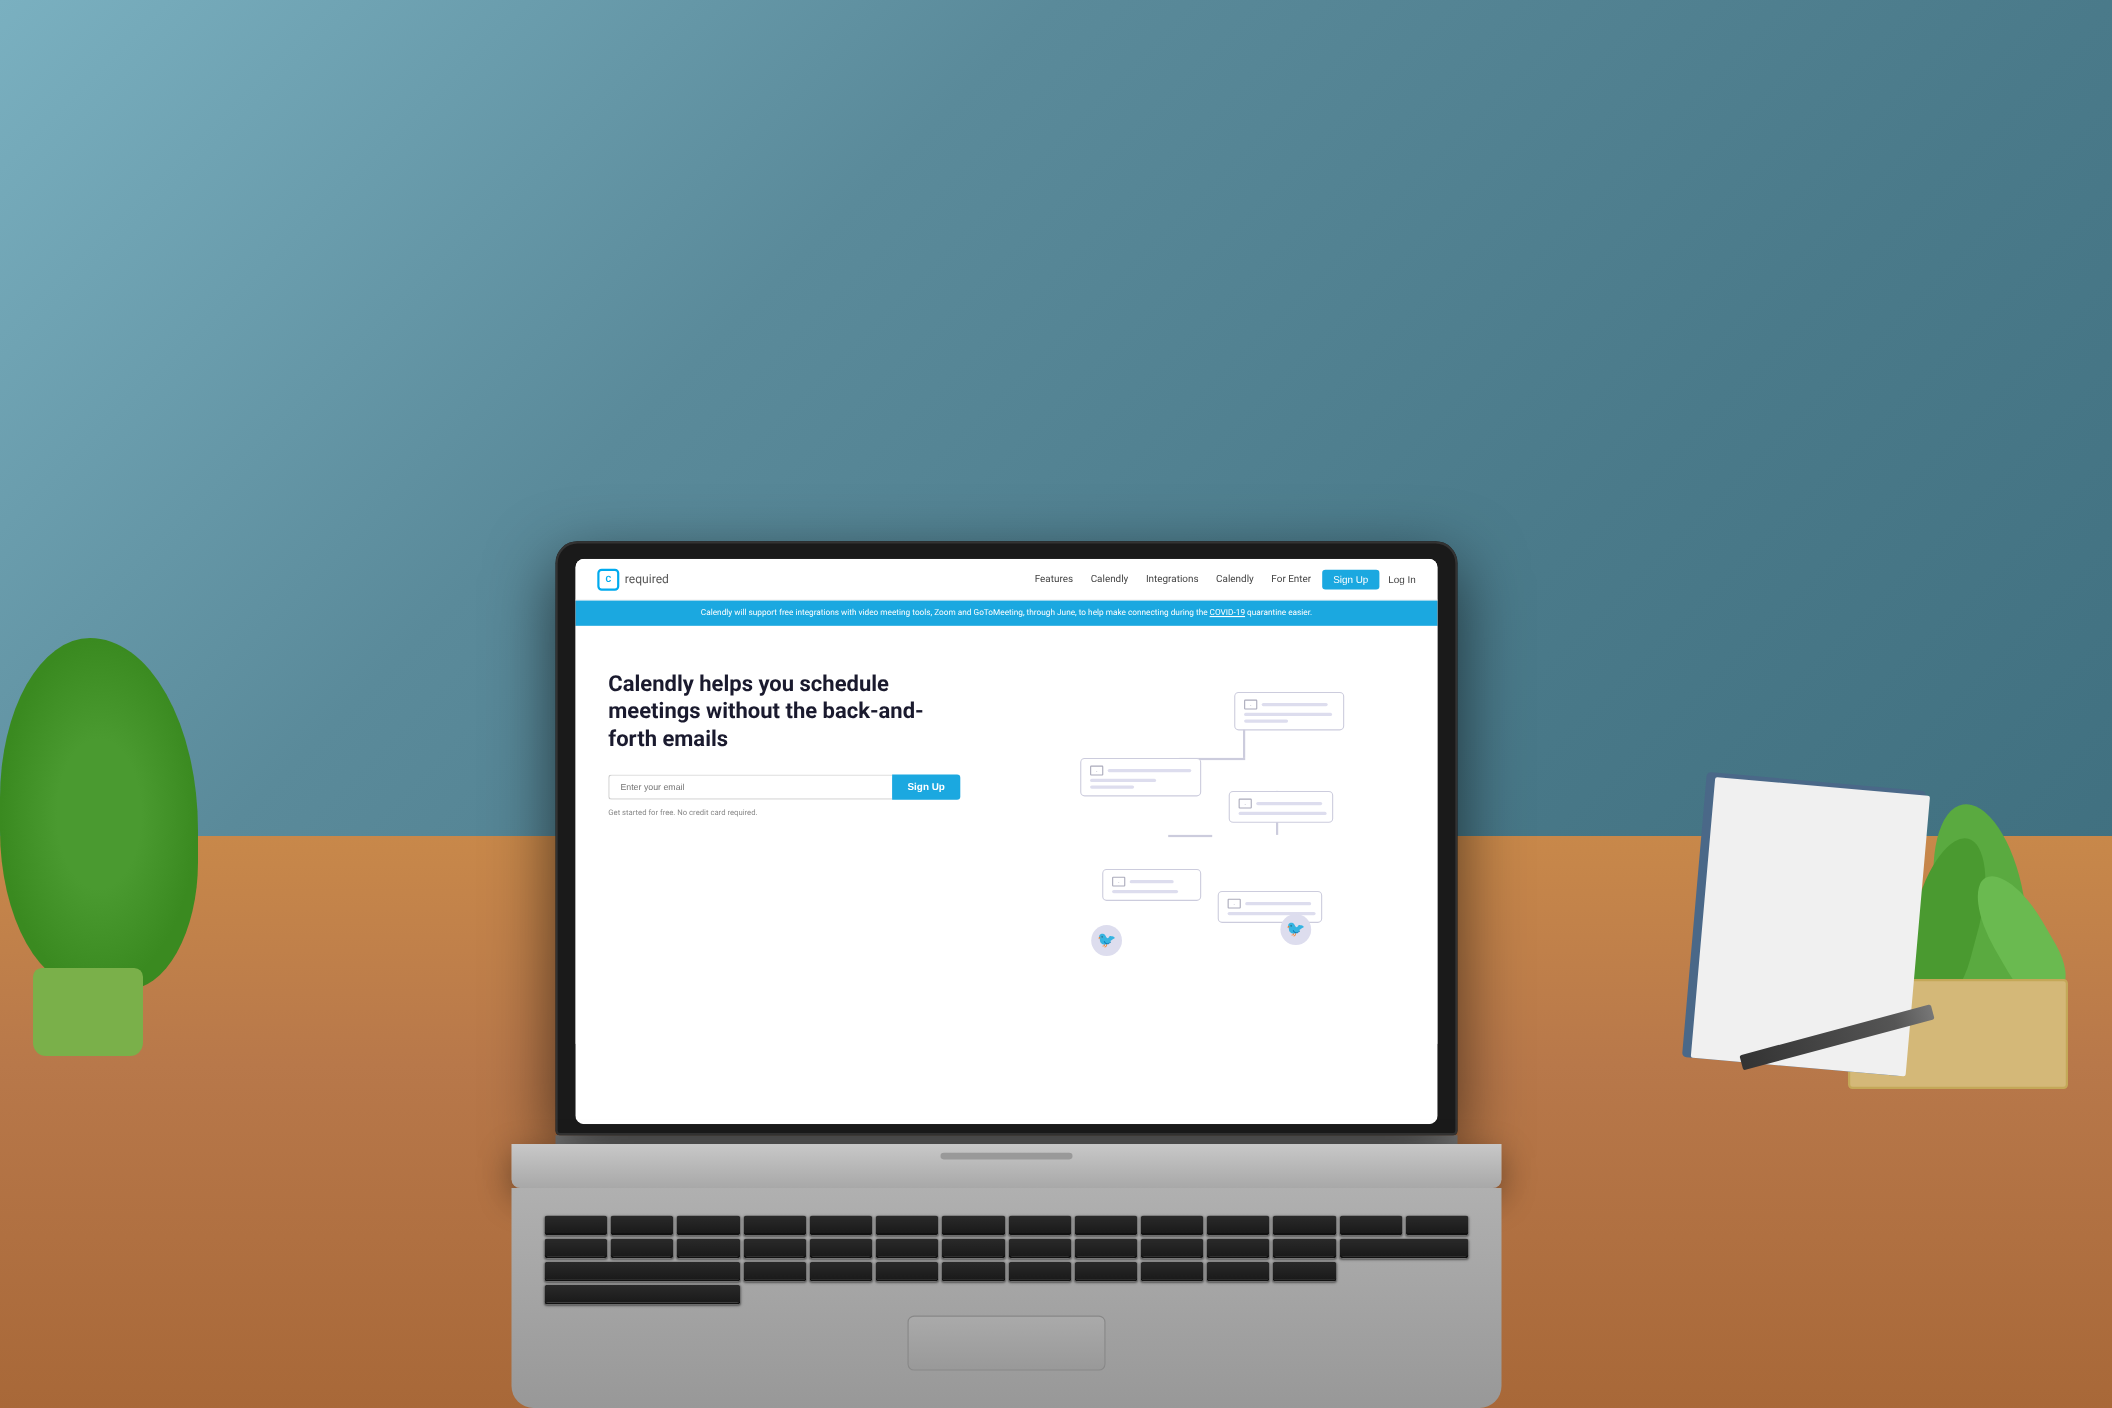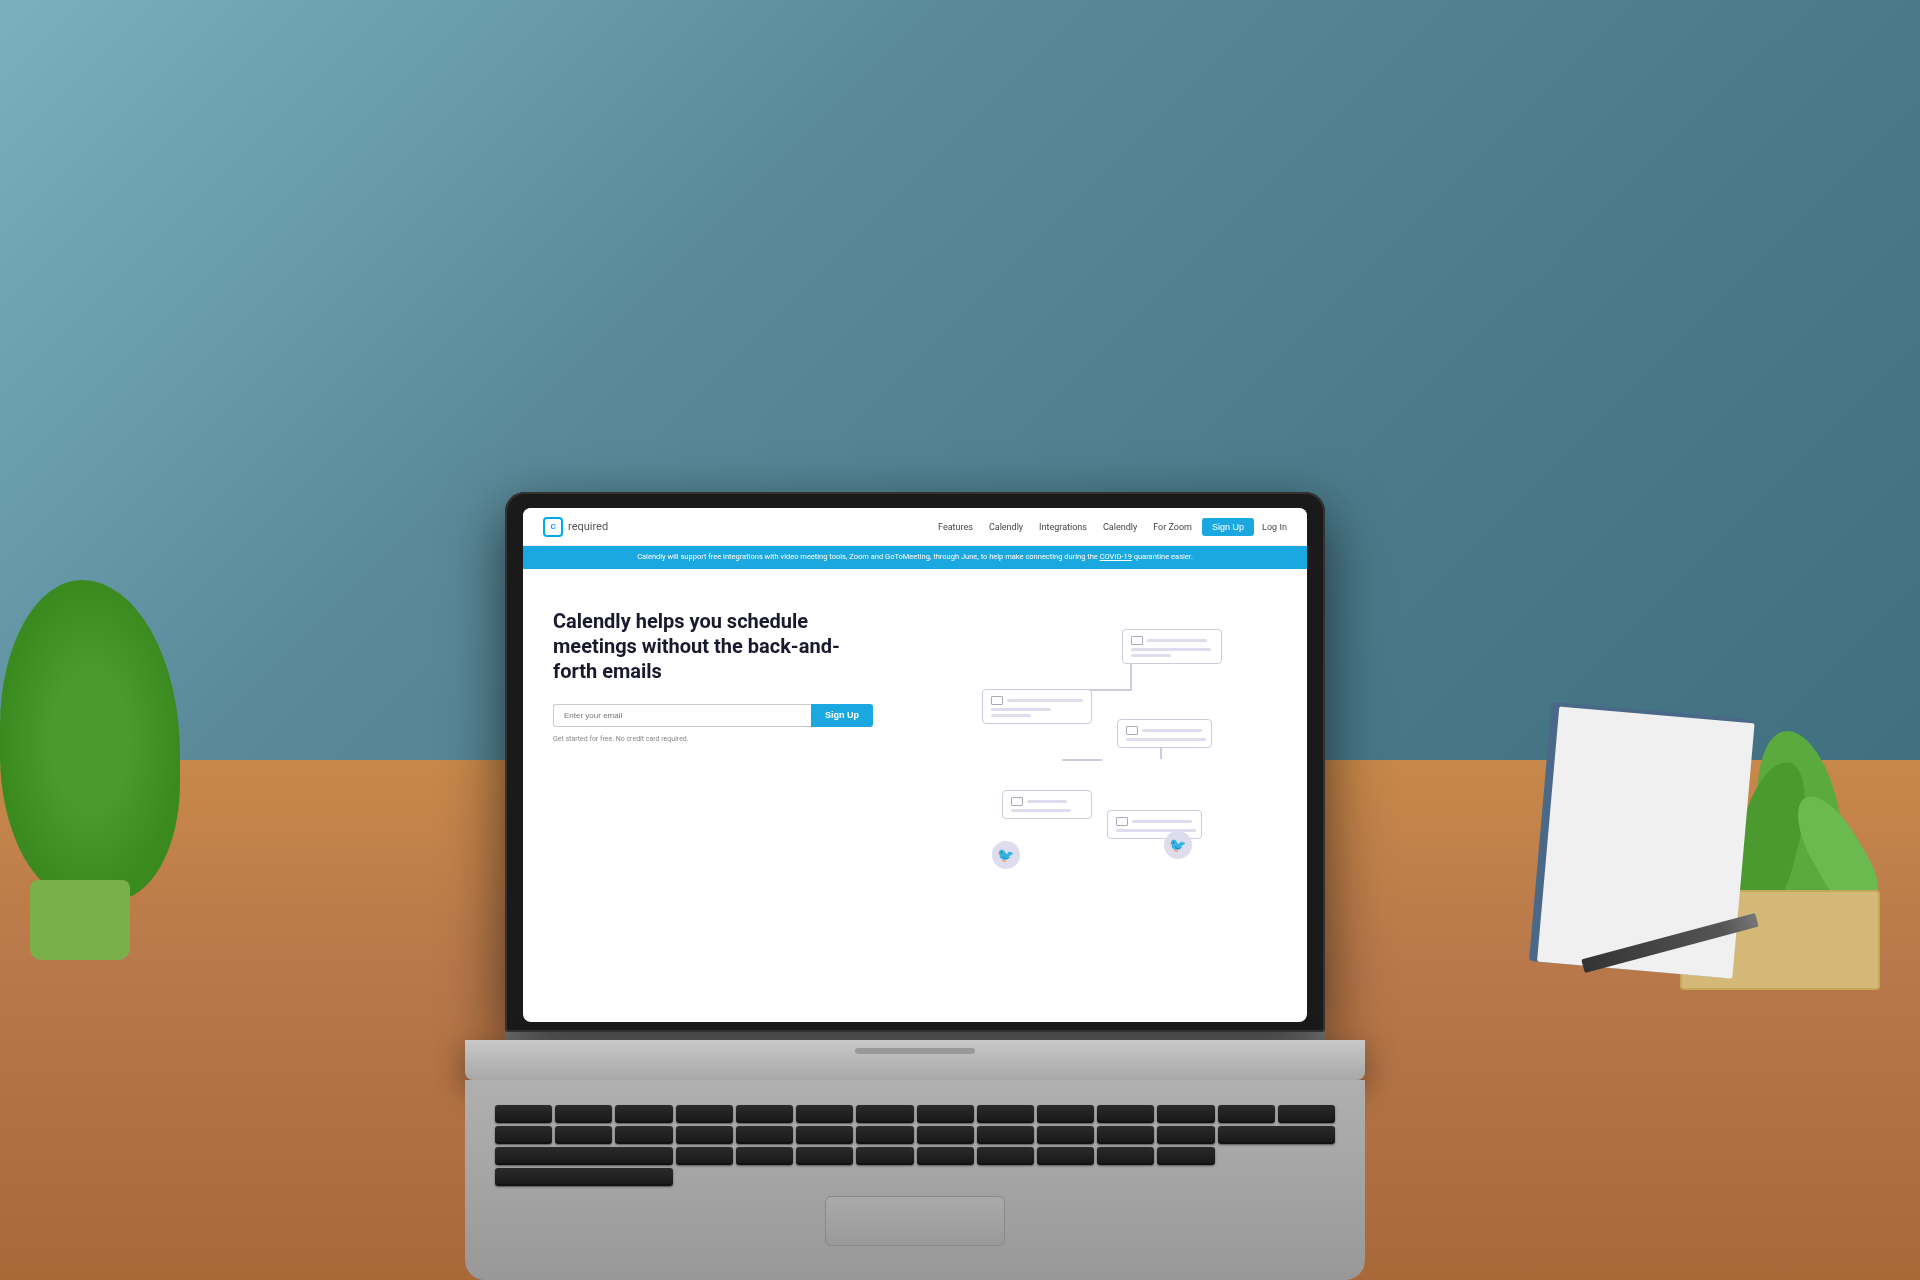--- a/index.html
+++ b/index.html
@@ -530,21 +530,21 @@
             <div class="logo-icon">
               <span>C</span>
             </div>
             <span class="logo-text">required</span>
           </div>
           <div class="nav-links">
             <a class="nav-link">Features</a>
             <a class="nav-link">Calendly</a>
             <a class="nav-link">Integrations</a>
             <a class="nav-link">Calendly</a>
-            <a class="nav-link">For Zoom</a>
+            <a class="nav-link">For Enter</a>
           </div>
           <button class="btn-signup">Sign Up</button>
           <button class="btn-login">Log In</button>
         </nav>
 
         <div class="site-banner">
           <span>Calendly will support free integrations with video meeting tools, Zoom and GoToMeeting, through June, to help make connecting during the </span><a href="#">COVID-19</a><span> quarantine easier.</span>
         </div>
 
         <div class="site-hero">

